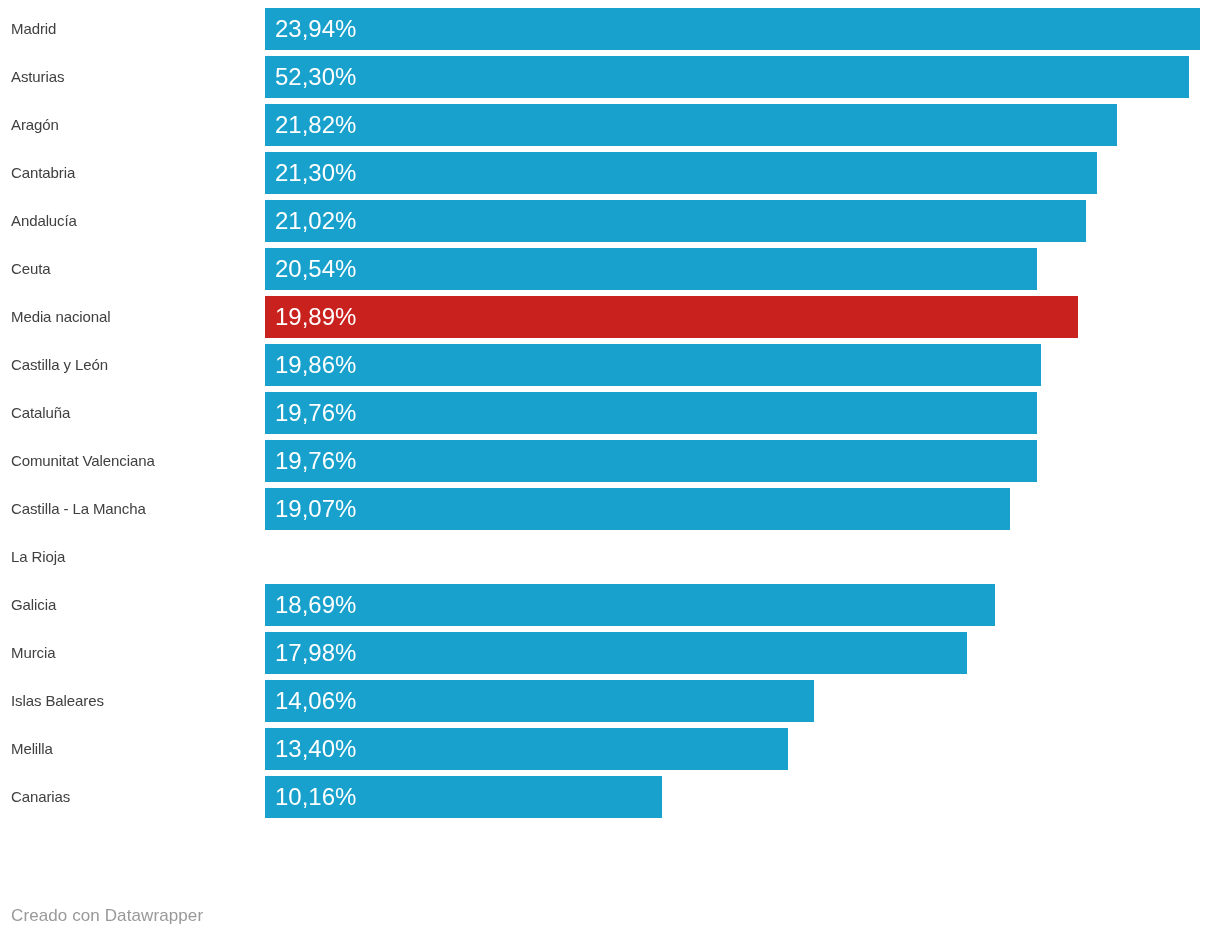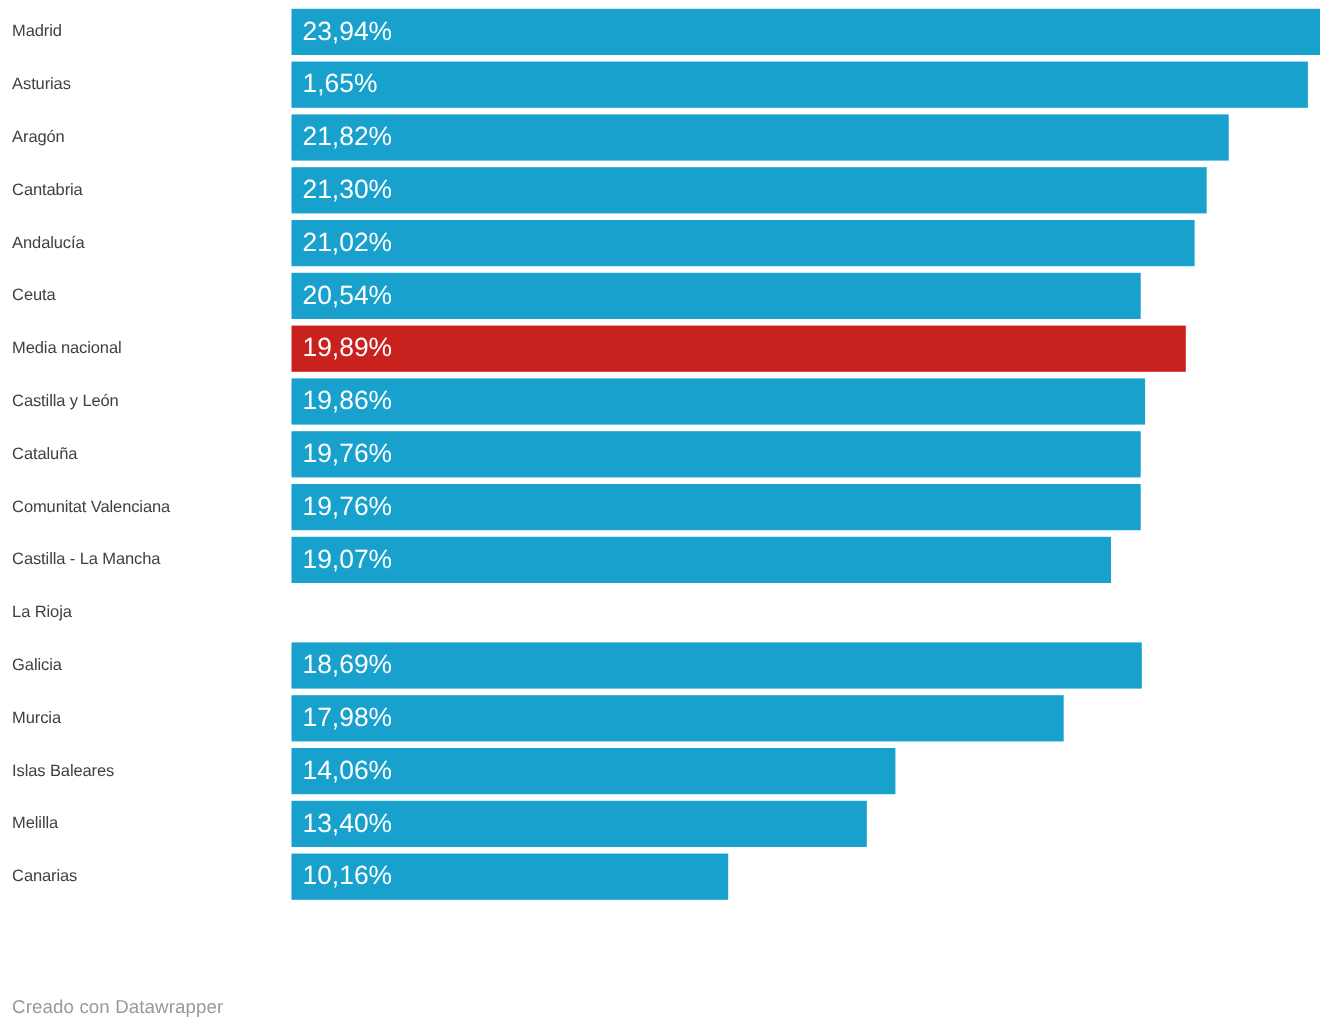--- a/index.html
+++ b/index.html
@@ -90,21 +90,21 @@
         <div class="bar-track">
           <div class="bar" style="width: 934.847px;">
             <div class="bar-value">23,94%</div>
           </div>
         </div>
       </div>
       <div class="bar-row">
         <div class="row-label">Asturias</div>
         <div class="bar-track">
           <div class="bar" style="width: 924.304px;">
-            <div class="bar-value">1,65%</div>
+            <div class="bar-value">52,30%</div>
           </div>
         </div>
       </div>
       <div class="bar-row">
         <div class="row-label">Aragón</div>
         <div class="bar-track">
           <div class="bar" style="width: 852.062px;">
             <div class="bar-value">21,82%</div>
           </div>
         </div>
@@ -172,21 +172,21 @@
             <div class="bar-value">19,07%</div>
           </div>
         </div>
       </div>
       <div class="bar-row">
         <div class="row-label">La Rioja</div>
       </div>
       <div class="bar-row">
         <div class="row-label">Galicia</div>
         <div class="bar-track">
-          <div class="bar" style="width: 729.837px; padding-left: 43px;">
+          <div class="bar" style="width: 729.837px;">
             <div class="bar-value">18,69%</div>
           </div>
         </div>
       </div>
       <div class="bar-row">
         <div class="row-label">Murcia</div>
         <div class="bar-track">
           <div class="bar" style="width: 702.112px;">
             <div class="bar-value">17,98%</div>
           </div>

